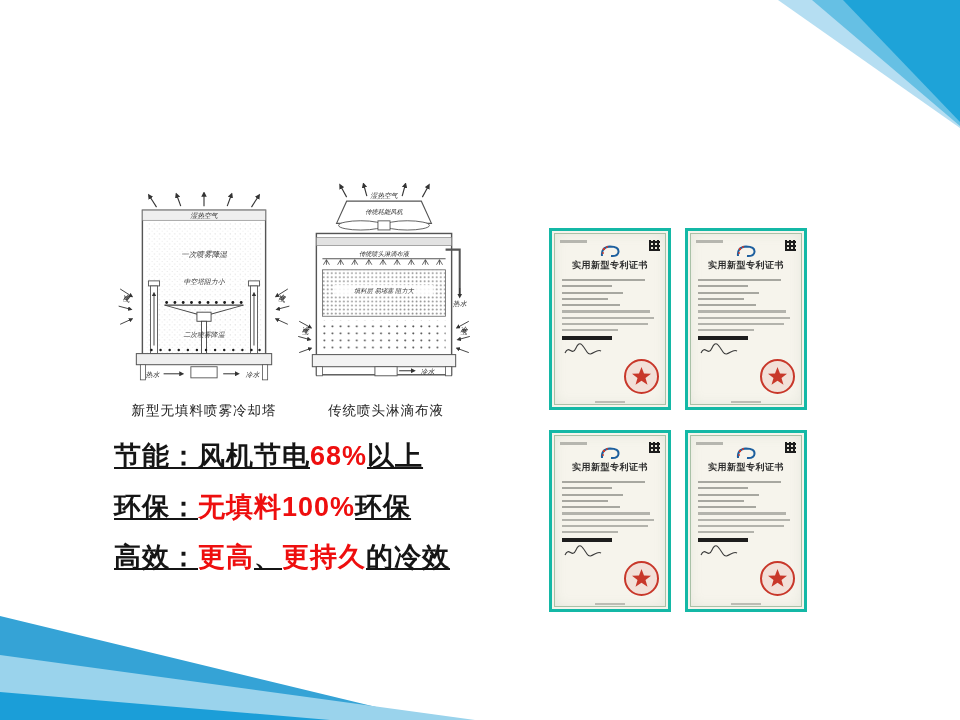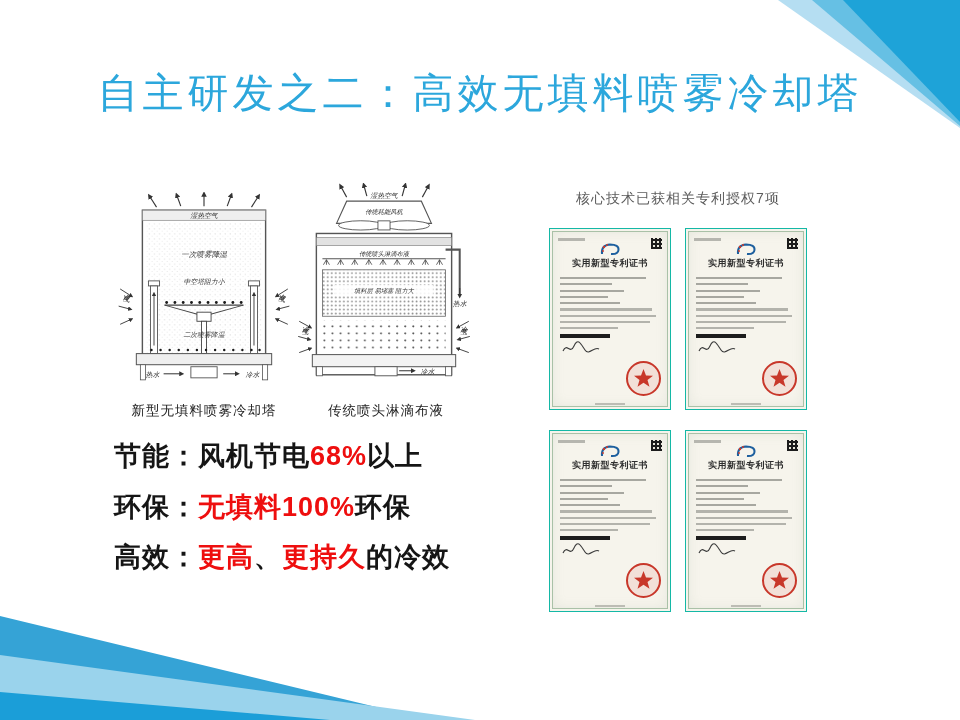--- a/index.html
+++ b/index.html
@@ -38,21 +38,21 @@
   .patent-caption{
     position:absolute;left:538px;top:190px;width:280px;text-align:center;
     font-size:14px;color:#5c5c5c;letter-spacing:1px;
   }
   .patent-grid{
     position:absolute;left:549px;top:228px;
     display:grid;grid-template-columns:122px 122px;column-gap:14px;row-gap:20px;
   }
   .cert{
     position:relative;width:122px;height:182px;box-sizing:border-box;
-    background:#f6f4ec;border:1px solid #14b8a6;
+    background:#f6f4ec;border:3px solid #14b8a6;
     box-shadow:inset 0 0 0 2px #f6f4ec,inset 0 0 0 3px #a9c1a7,inset 0 0 14px rgba(150,170,150,.25);
     padding:9px 10px 8px;
   }
   .cert-no{position:absolute;top:9px;left:8px;width:27px;height:2.5px;background:#b6b6af;}
   .cert-qr{
     position:absolute;top:9px;right:8px;width:11px;height:11px;
     background-image:
       repeating-linear-gradient(90deg,#1c1c1c 0 2px,transparent 2px 4px),
       repeating-linear-gradient(0deg,#1c1c1c 0 2px,#e8e6da 2px 4px);
   }
@@ -76,37 +76,36 @@
   .cert-sign{width:42px;height:17px;margin-top:2px;}
   .cert-seal{position:absolute;right:8px;bottom:12px;width:37px;height:37px;}
   .cert-foot{position:absolute;bottom:4px;left:50%;transform:translateX(-50%);width:30px;height:2px;background:#bcbcb4;}
   
   .features{position:absolute;left:114px;top:441px;}
   .feature{
     font-size:27px;font-weight:700;line-height:1.12;margin-bottom:20.5px;
     color:var(--ink);letter-spacing:1px;white-space:nowrap;
   }
   .f-em{color:var(--accent-red);}
-  .f-plain,.f-label{color:var(--ink);}
+  .f-plain,.f-label{color:var(--ink);text-decoration:underline;}
 </style>
 </head>
 <body>
 
 <div class="slide">
 
   <svg class="decor" viewBox="0 0 960 720">
     <polygon points="778,0 960,0 960,128" fill="#b5def2"></polygon>
     <polygon points="812,0 960,0 960,126" fill="#66c0e4"></polygon>
     <polygon points="843,0 960,0 960,122" fill="#1ea3d8"></polygon>
     <polygon points="0,616 430,720 0,720" fill="#35a3d6"></polygon>
     <polygon points="0,655 475,720 0,720" fill="#9ad3ec"></polygon>
     <polygon points="0,692 330,720 0,720" fill="#1b9ed8"></polygon>
   </svg>
 
-  <div class="title">自主研发之二：高效无填料喷雾冷却塔</div>
 
   <div class="diag-wrap" style="left:118px;top:192px;width:172px;height:202px;">
     <svg class="diag" viewBox="0 0 170 200">
       <defs>
         <pattern id="mistL" width="5" height="5" patternUnits="userSpaceOnUse">
           <circle cx="1" cy="1.5" r="0.55" fill="#cdcdcd"></circle>
           <circle cx="3.5" cy="3.8" r="0.45" fill="#dedede"></circle>
         </pattern>
         <marker id="ahL" markerWidth="5" markerHeight="5" refX="2.5" refY="2.5" orient="auto">
           <path d="M0,0L5,2.5L0,5z" fill="#333"></path>
@@ -270,21 +269,20 @@
       <text x="164" y="138" class="t7 vtext">冷空气</text>
       <g stroke="#333" stroke-width="0.9">
         <line x1="169" y1="137" x2="158" y2="143" marker-end="url(#ahR)"></line>
         <line x1="170" y1="152" x2="159" y2="155" marker-end="url(#ahR)"></line>
         <line x1="169" y1="168" x2="158" y2="164" marker-end="url(#ahR)"></line>
       </g>
     </svg>
   </div>
   <div class="diag-caption" style="left:296px;">传统喷头淋滴布液</div>
 
-  <div class="patent-caption">核心技术已获相关专利授权7项</div>
   <div class="patent-grid">
     <div class="cert">
       <div class="cert-no"></div>
       <div class="cert-qr"></div>
       <svg class="cert-logo" viewBox="0 0 24 14">
         <path d="M4,12 Q3,3 12,2.5 Q21,2.5 20.5,8 Q20,12.5 13,12" stroke="#1d5f9e" stroke-width="2" fill="none"></path>
         <circle cx="6" cy="5" r="1.2" fill="#d03a2b"></circle>
         <circle cx="9" cy="3" r="1" fill="#d03a2b"></circle>
         <circle cx="5" cy="9" r="0.9" fill="#d03a2b"></circle>
       </svg>

